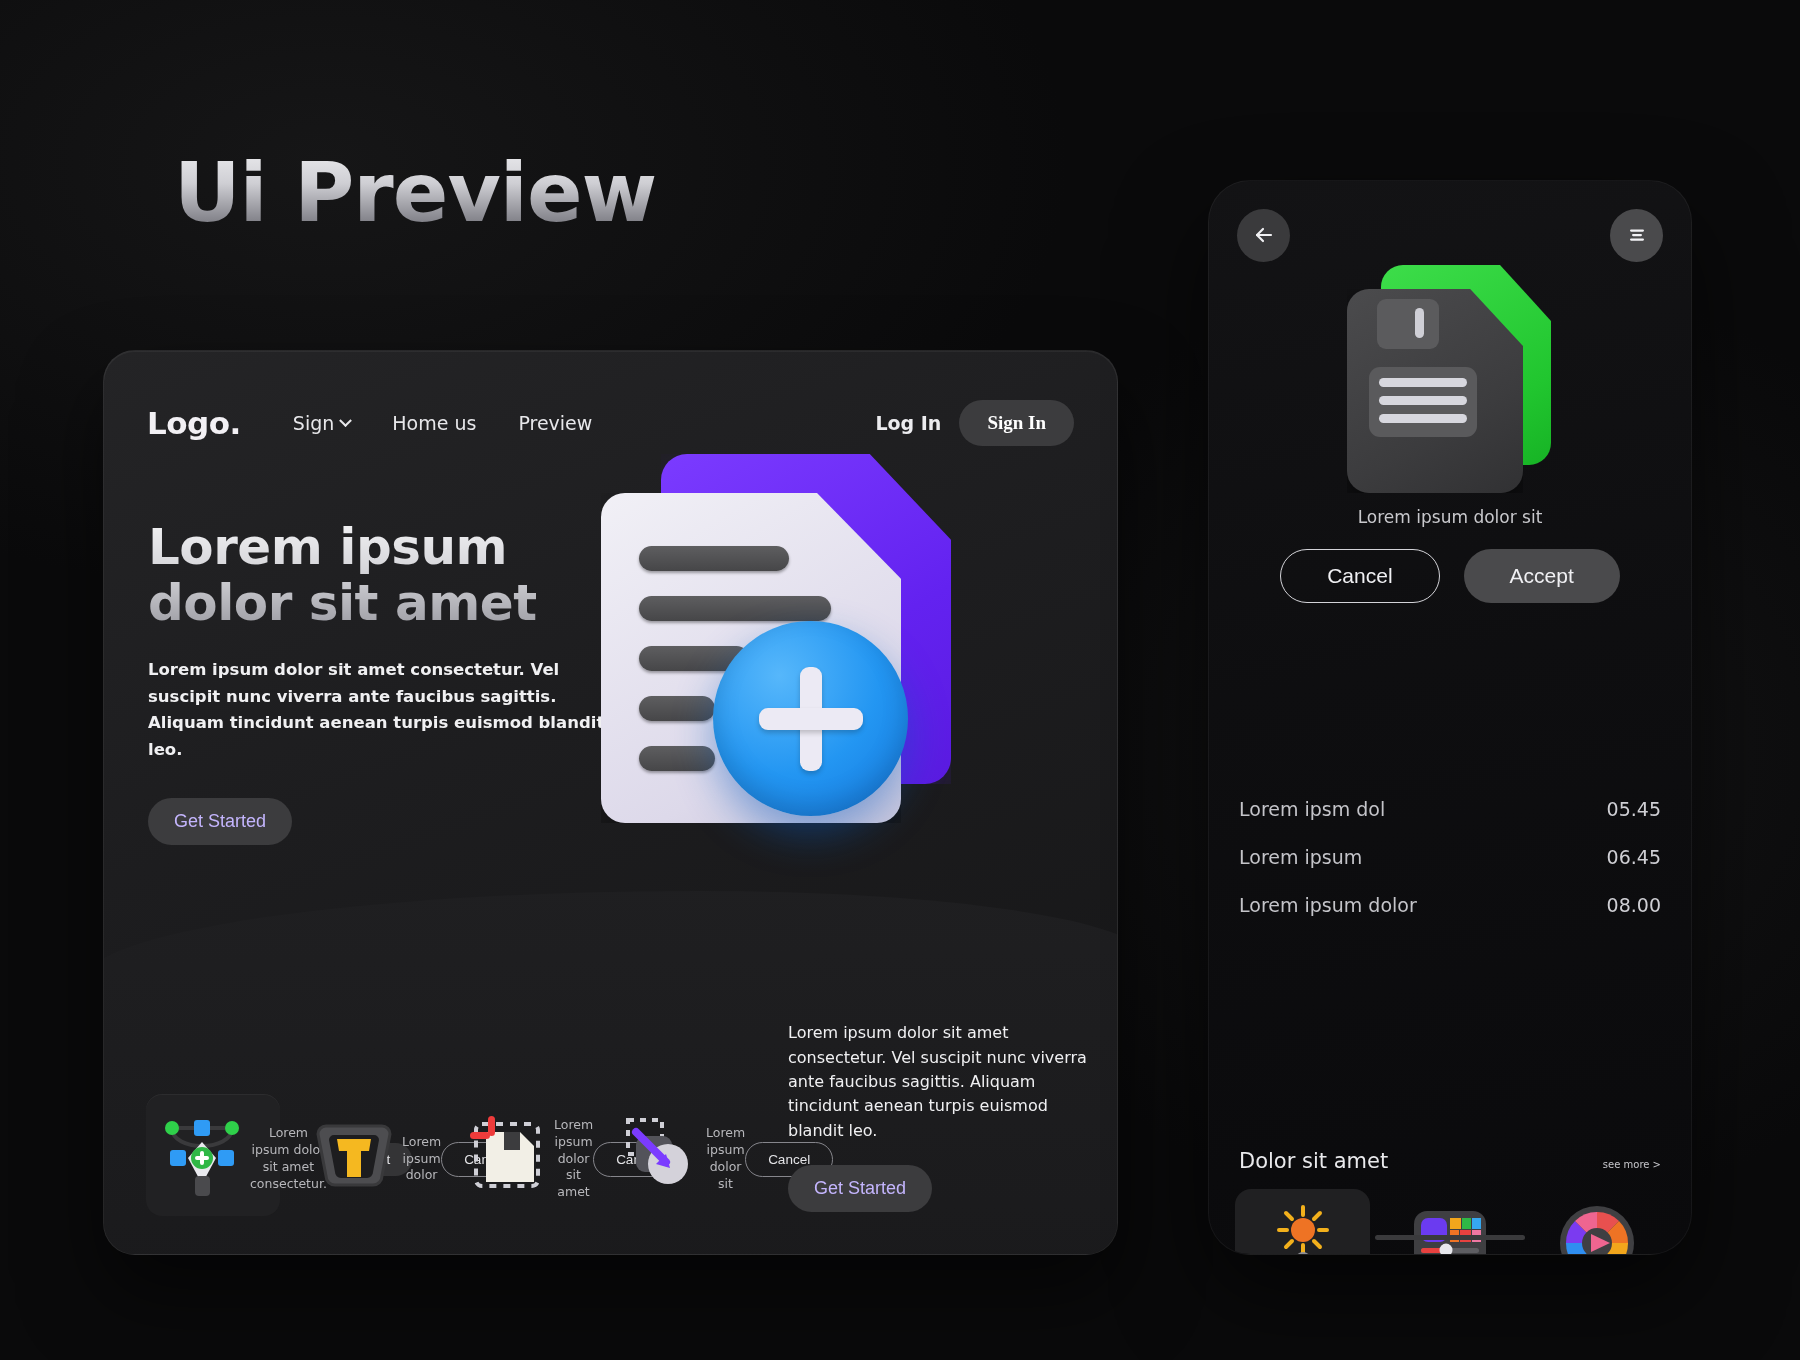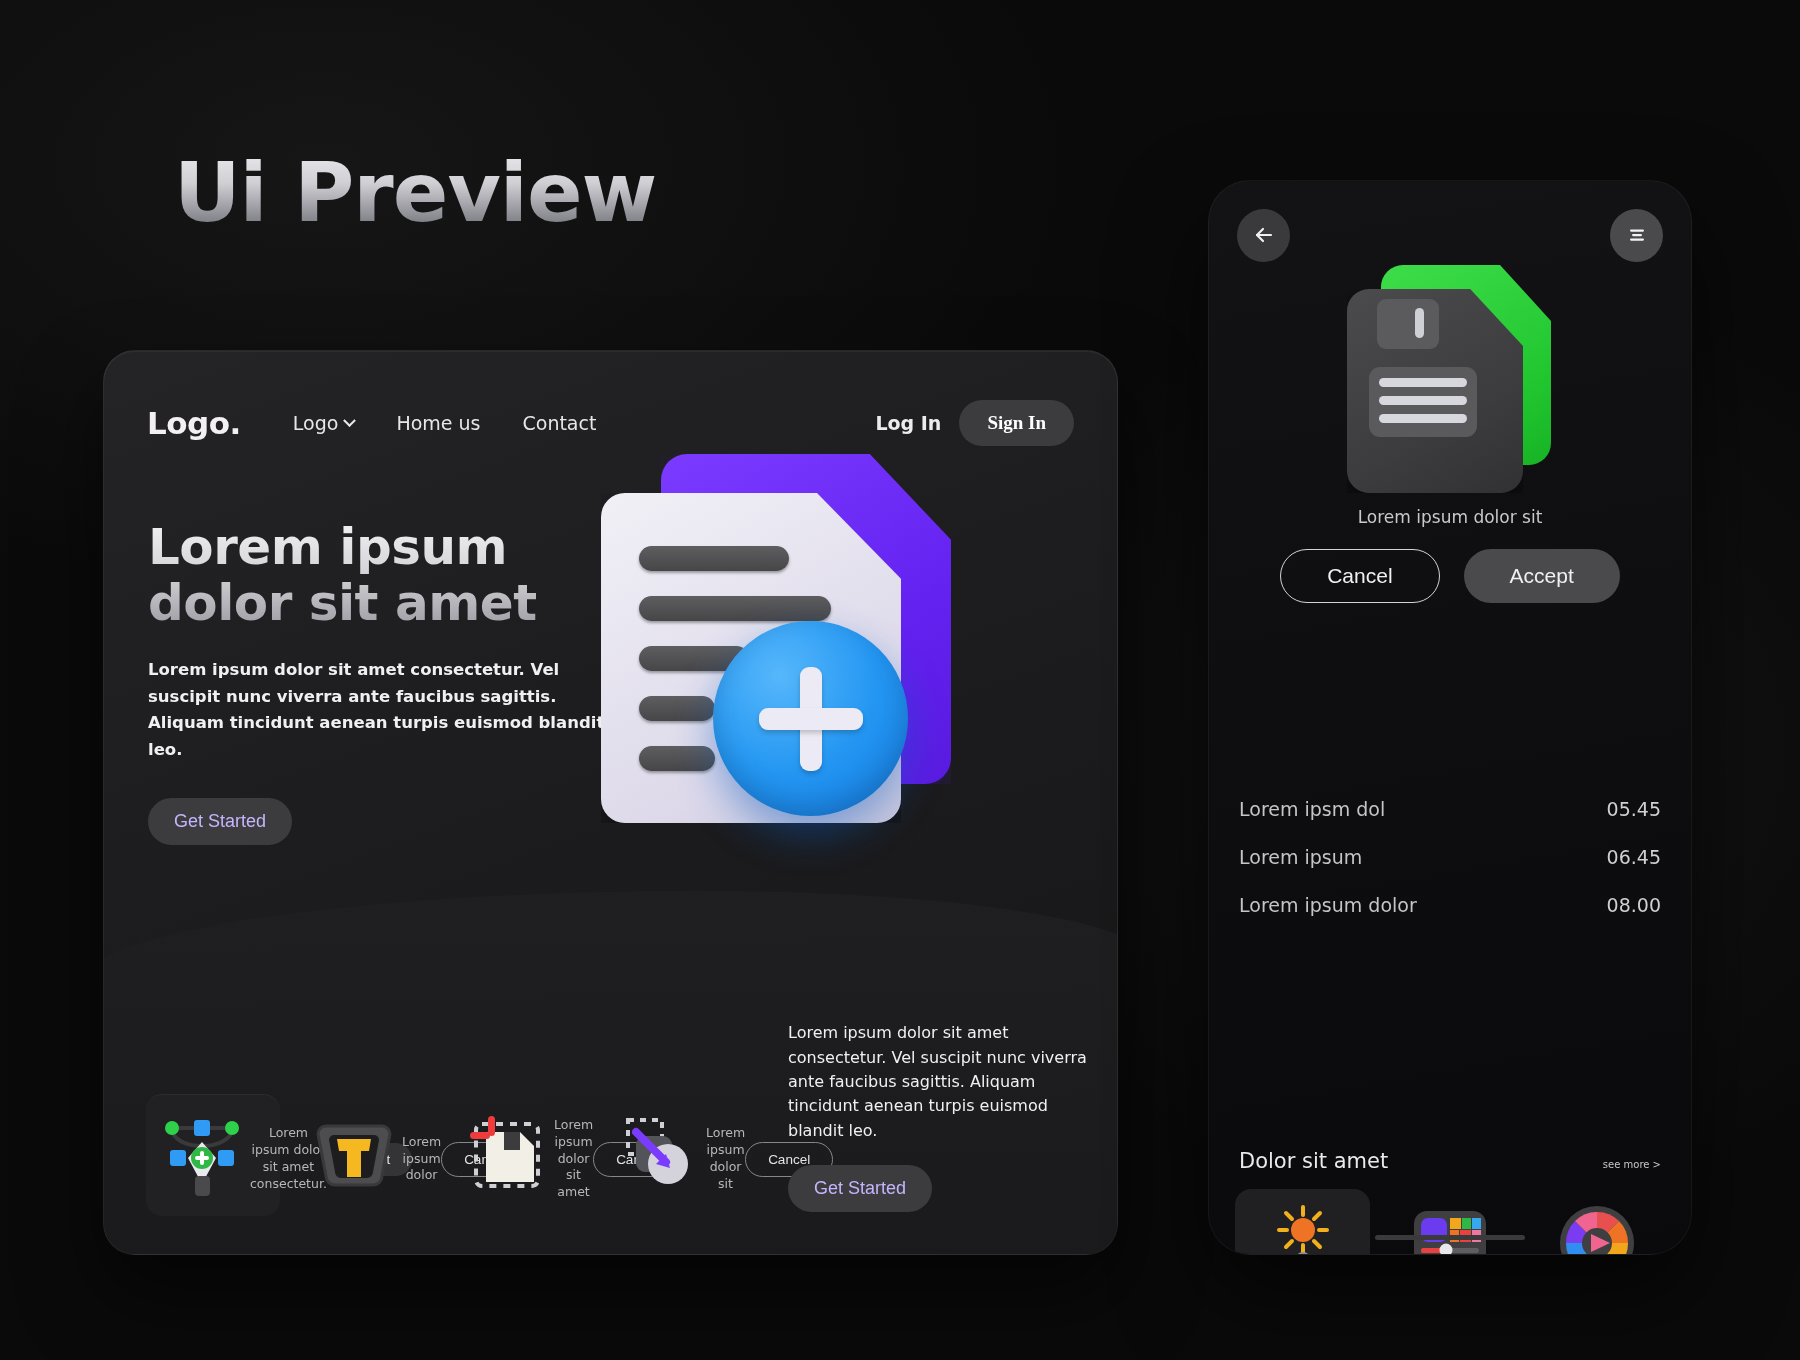--- a/index.html
+++ b/index.html
@@ -142,25 +142,25 @@
   <div class="page-title">Ui Preview</div>
 
   <div class="browser">
     <div class="browser-wave"></div>
     <div class="browser-inner">
 
       <div class="navbar">
         <div class="logo">Logo.</div>
         <div class="nav-links">
           <div class="nav-link">
-            <span>Logo</span>
+            <span>Sign</span>
             <span class="chev"></span>
           </div>
           <div class="nav-link">Home us</div>
-          <div class="nav-link">Contact</div>
+          <div class="nav-link">Preview</div>
         </div>
         <div class="nav-right">
           <div class="login">Log In</div>
           <button class="signin">Sign In</button>
         </div>
       </div>
 
       <div class="hero-text">
         <div class="hero-h1">
           <div>Lorem ipsum</div>

